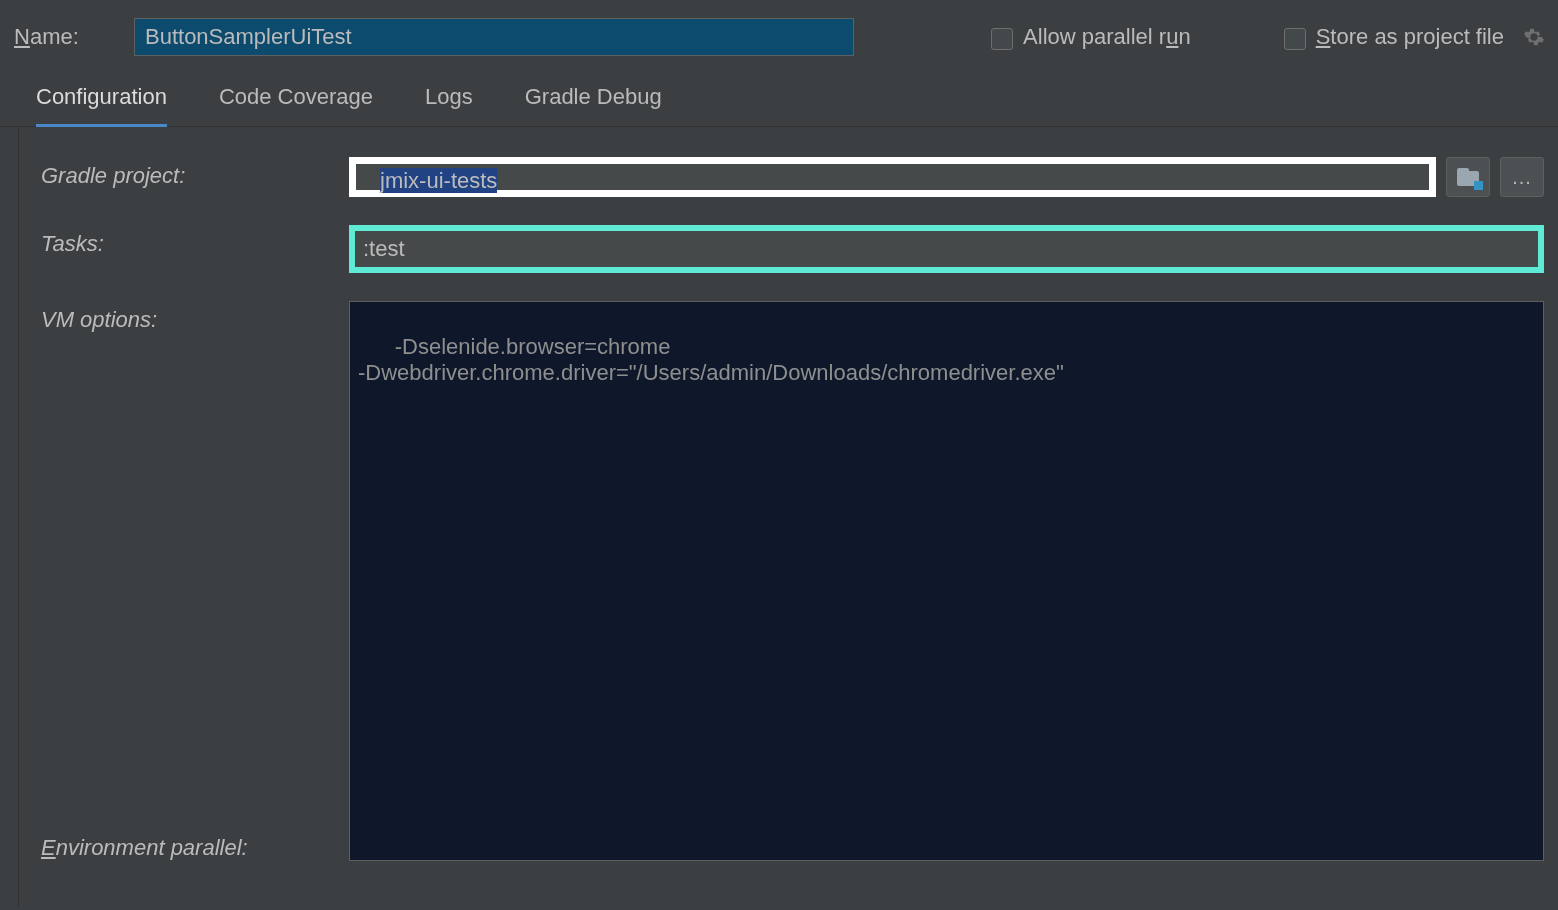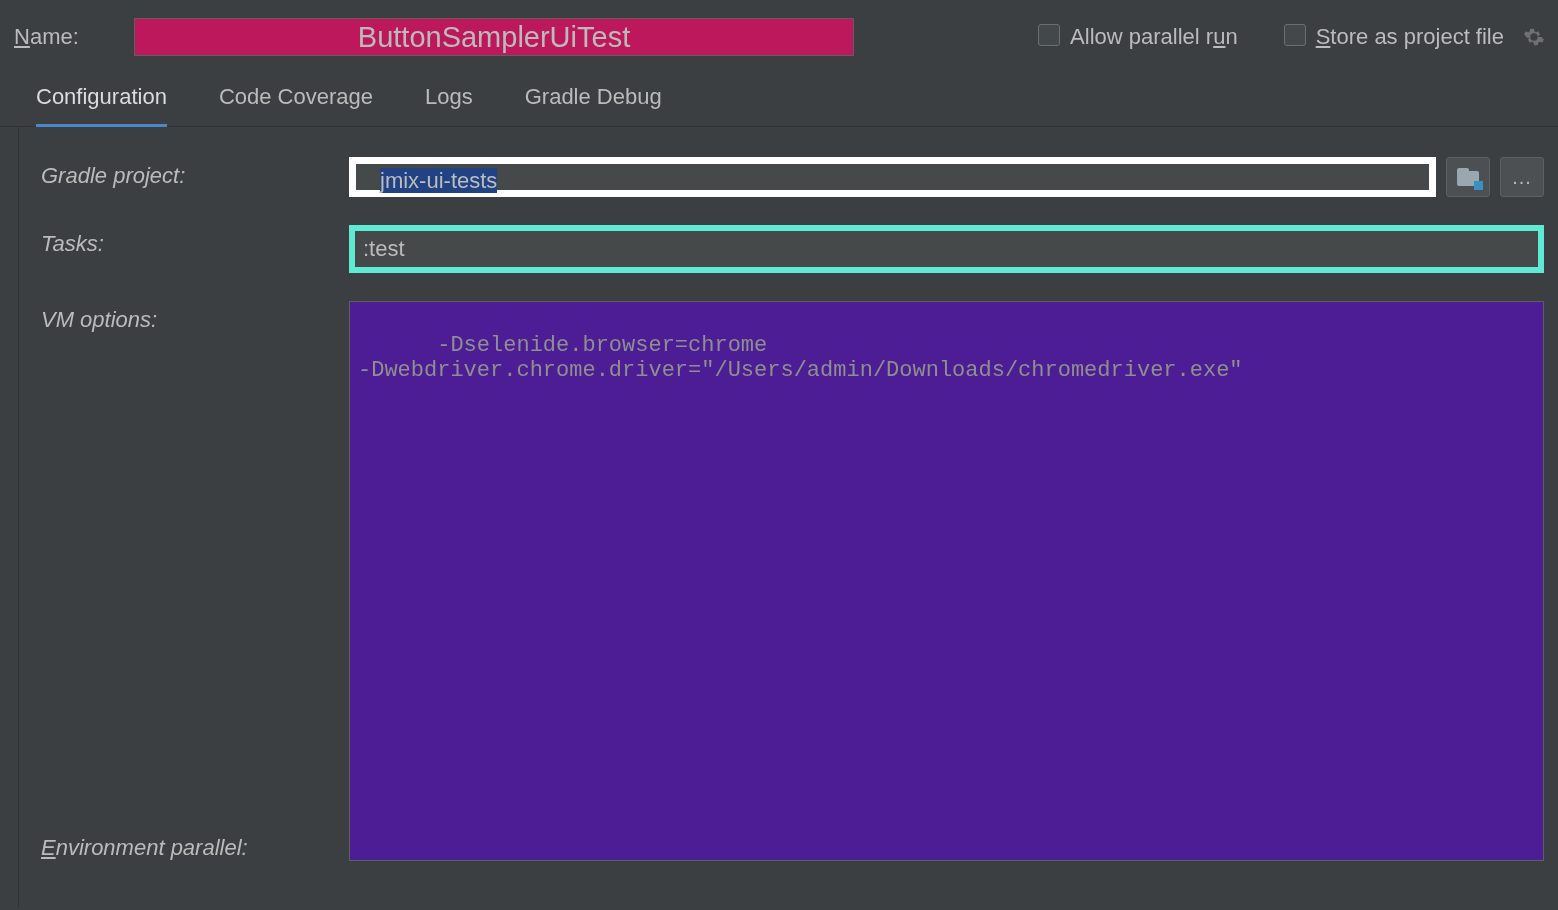--- a/index.html
+++ b/index.html
@@ -23,36 +23,36 @@
   }
   .label-name {
     width: 110px;
     color: #bbbbbb;
   }
   .label-name .u { text-decoration: underline; }
 
   .name-input {
     width: 720px;
     height: 38px;
-    background: #be185d;
+    background: #0c4a6e;
     border: 1px solid #5e6060;
     color: #bbbbbb;
-    font-size: 29px;
+    font-size: 22px;
     padding: 4px 10px;
-    text-align: center;
   }
 
   .top-spacer { flex: 1; }
 
   .checkbox-wrap {
     display: flex;
-    align-items: flex-start;
+    align-items: flex-end;
     gap: 10px;
     margin-right: 36px;
     cursor: pointer;
+    margin-left: 47px;
   }
   .checkbox-box {
     width: 22px;
     height: 22px;
     border: 1.5px solid #6e6e6e;
     border-radius: 3px;
     background: #43494a;
   }
   .checkbox-label { color: #bbbbbb; }
   .checkbox-label .u { text-decoration: underline; }
@@ -153,24 +153,24 @@
     color: #bbbbbb;
     font-size: 22px;
     padding: 4px 8px;
   }
 
   .vm-textarea {
     position: relative;
     grid-column: 2;
     grid-row: 3 / span 3;
     height: 560px;
-    background: #4c1d95;
+    background: #0f172a;
     border: 1px solid #5e6060;
     color: #8f8f8f;
-    font-family: Liberation Mono, monospace;
+    font-family: Liberation Sans, sans-serif;
     font-size: 22px;
     padding: 6px 30px 6px 8px;
     white-space: pre;
     overflow: hidden;
     resize: none;
   }
 
   .collapse-icon {
     position: absolute;
     top: 8px;

